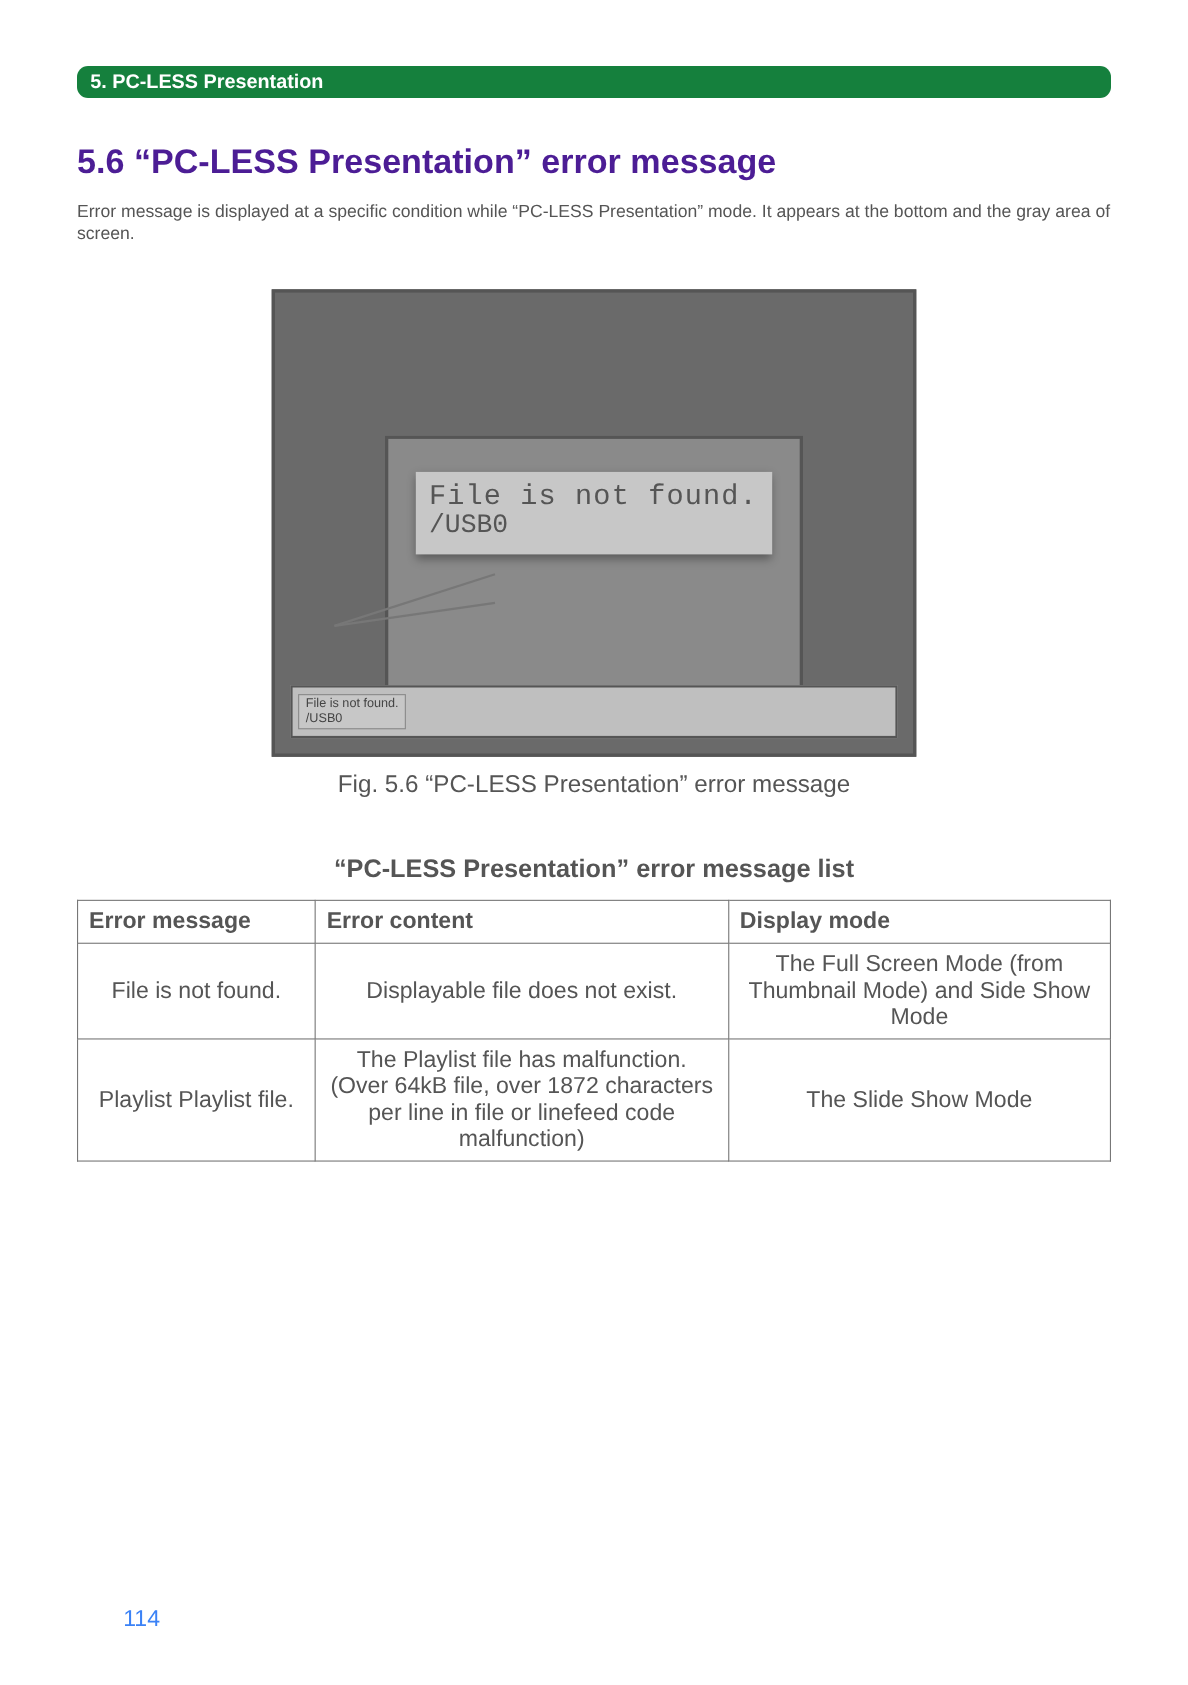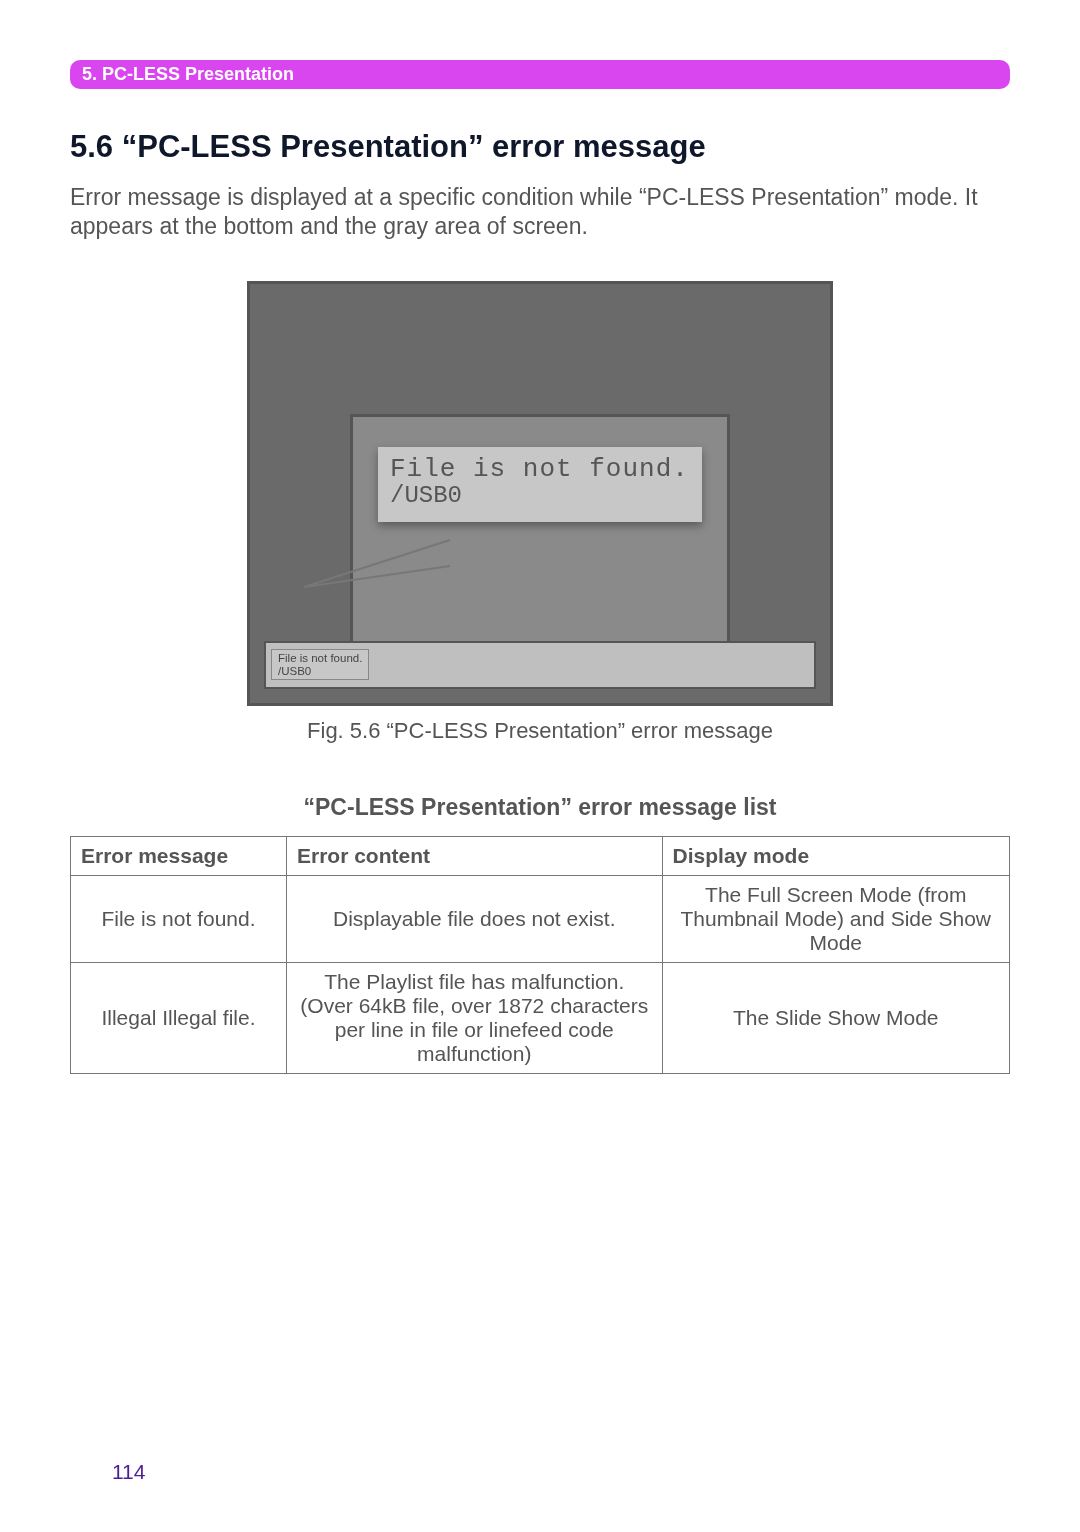--- a/index.html
+++ b/index.html
@@ -10,38 +10,38 @@
     width: 1080px;
     height: 1532px;
     font-family: Arial, Helvetica, sans-serif;
     color: #555;
     position: relative;
   }
   .page {
     padding: 60px 70px 0 70px;
   }
   .banner {
-    background: #d946ef;
+    background: #15803d;
     border-radius: 10px;
     padding: 4px 12px;
     color: #fff;
     font-weight: bold;
     font-size: 18px;
     display: flex;
     align-items: center;
     margin-bottom: 40px;
   }
   .section-title {
     font-size: 31px;
     font-weight: bold;
-    color: #0f172a;
+    color: #4c1d95;
     margin-bottom: 18px;
   }
   .intro {
-    font-size: 23px;
+    font-size: 16px;
     line-height: 1.25;
     color: #555;
     margin-bottom: 40px;
   }
   .figure-wrap {
     display: flex;
     flex-direction: column;
     align-items: center;
     margin-bottom: 50px;
   }
@@ -137,21 +137,21 @@
     white-space: nowrap;
   }
   .col-msg { width: 23%; }
   .col-content { width: 40%; }
   .col-mode { width: 37%; }
   .page-num {
     position: absolute;
     left: 112px;
     bottom: 48px;
     font-size: 21px;
-    color: #4c1d95;
+    color: #3b82f6;
   }
 </style>
 </head>
 <body>
 
 <div class="page">
 
   <div class="banner">
     <span>5. PC-LESS Presentation</span>
   </div>
@@ -197,21 +197,21 @@
         <th>Display mode</th>
       </tr>
     </thead>
     <tbody>
       <tr>
         <td>File is not found.</td>
         <td>Displayable file does not exist.</td>
         <td>The Full Screen Mode (from Thumbnail Mode) and Side Show Mode</td>
       </tr>
       <tr>
-        <td>Illegal Illegal file.</td>
+        <td>Playlist Playlist file.</td>
         <td>The Playlist file has malfunction. (Over 64kB file, over 1872 characters per line in file or linefeed code malfunction)</td>
         <td>The Slide Show Mode</td>
       </tr>
     </tbody>
   </table>
 
 </div>
 
 <div class="page-num">114</div>
 

